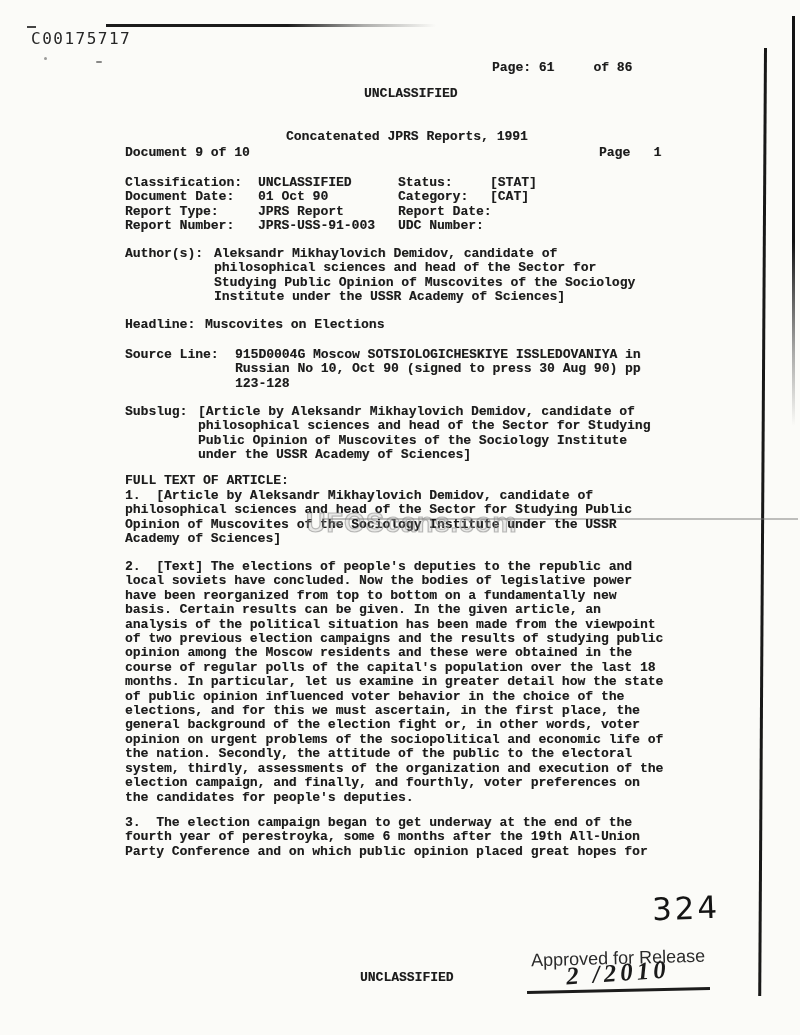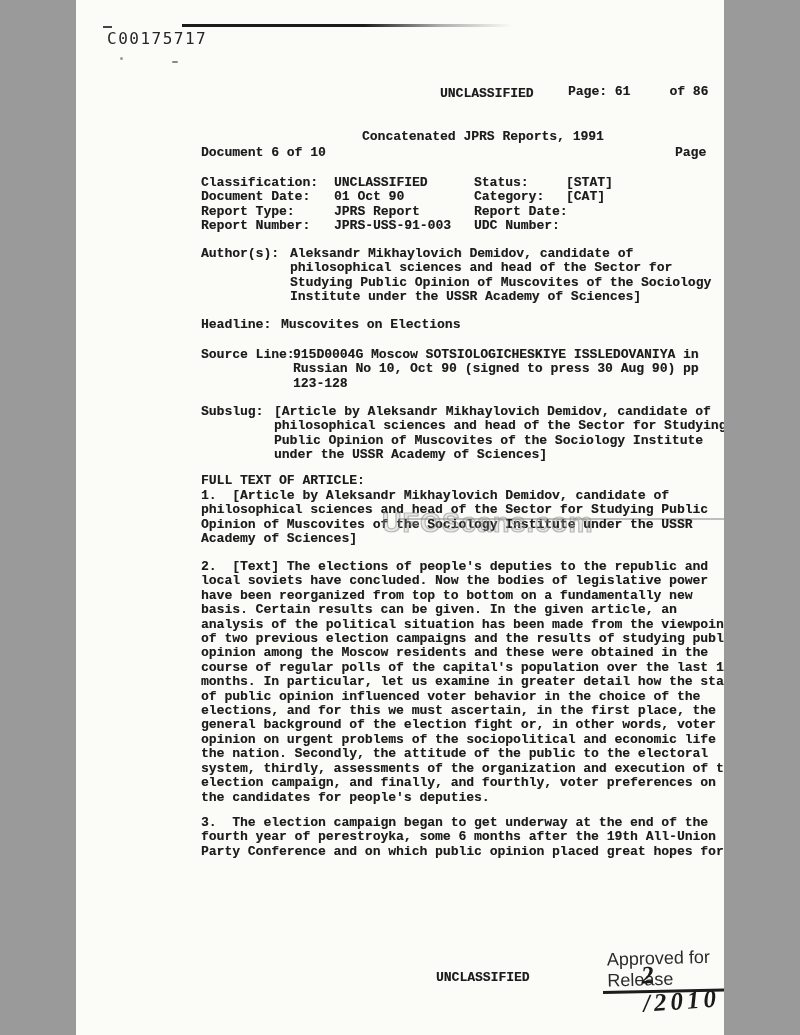--- a/index.html
+++ b/index.html
@@ -1,17 +1,17 @@
 <!DOCTYPE html>
 <html><head>
 <meta charset="utf-8">
 <style>
   html,body { margin:0; padding:0; background:#9a9a9a; }
   .page {
-    position:relative; width:648px; height:1035px; margin:0 auto;
+    position:relative; width:800px; height:1035px; margin:0 auto;
     background:#fbfbf8; overflow:hidden;
     font-family:"Liberation Mono", monospace;
     font-weight:700; font-size:13px; color:#1c1c1c;
   }
   .abs { position:absolute; }
   .mono { white-space:pre; line-height:14.4px; text-shadow:0.3px 0.3px 0 rgba(25,25,25,0.45); }
   .docid {
     font-family:"DejaVu Sans Mono", monospace; font-weight:400;
     font-size:16px; letter-spacing:1.5px; color:#262626;
   }
@@ -81,25 +81,25 @@
 
   <div class="abs topline"></div>
   <div class="abs overdash"></div>
   <div class="abs vline-a"></div>
   <div class="abs vline-b"></div>
   <div class="abs hline-mid"></div>
   <div class="abs speck-a"></div>
   <div class="abs speck-b"></div>
 
   <div class="abs docid" style="left:31px; top:29px;">C00175717</div>
-  <div class="abs mono" style="left:492px; top:85px;text-align:center;">Page: 61     of 86</div>
+  <div class="abs mono" style="left:492px; top:61px;text-align:center;">Page: 61     of 86</div>
   <div class="abs mono" style="left:364px; top:87px;">UNCLASSIFIED</div>
 
   <div class="abs mono" style="left:268px; top:130px;margin-left:18px;">Concatenated JPRS Reports, 1991</div>
-  <div class="abs mono" style="left:125px; top:146px;">Document 6 of 10</div>
+  <div class="abs mono" style="left:125px; top:146px;">Document 9 of 10</div>
   <div class="abs mono" style="left:575px; top:146px;margin-left:24px;">Page   1</div>
 
   <div class="abs meta">
     <span>Classification:</span>
     <span>UNCLASSIFIED</span>
     <span>Status:</span>
     <span>[STAT]</span>
     <span>Document Date:</span>
     <span>01 Oct 90</span>
     <span>Category:</span>
@@ -120,21 +120,21 @@
 philosophical sciences and head of the Sector for
 Studying Public Opinion of Muscovites of the Sociology
 Institute under the USSR Academy of Sciences]</span>
   </div>
   <div class="field" style="top:318px;">
     <span class="flabel">Headline:</span>
     <span class="fvalue" style="left:80px;">Muscovites on Elections</span>
   </div>
   <div class="field" style="top:348px;">
     <span class="flabel">Source Line:</span>
-    <span class="fvalue" style="left:92px;font-family:Liberation Mono, monospace;">915D0004G Moscow SOTSIOLOGICHESKIYE ISSLEDOVANIYA in
+    <span class="fvalue" style="left:110px;font-family:Liberation Mono, monospace;">915D0004G Moscow SOTSIOLOGICHESKIYE ISSLEDOVANIYA in
 Russian No 10, Oct 90 (signed to press 30 Aug 90) pp
 123-128</span>
   </div>
   <div class="field" style="top:405px;">
     <span class="flabel">Subslug:</span>
     <span class="fvalue" style="left:73px;">[Article by Aleksandr Mikhaylovich Demidov, candidate of
 philosophical sciences and head of the Sector for Studying
 Public Opinion of Muscovites of the Sociology Institute
 under the USSR Academy of Sciences]</span>
   </div>

